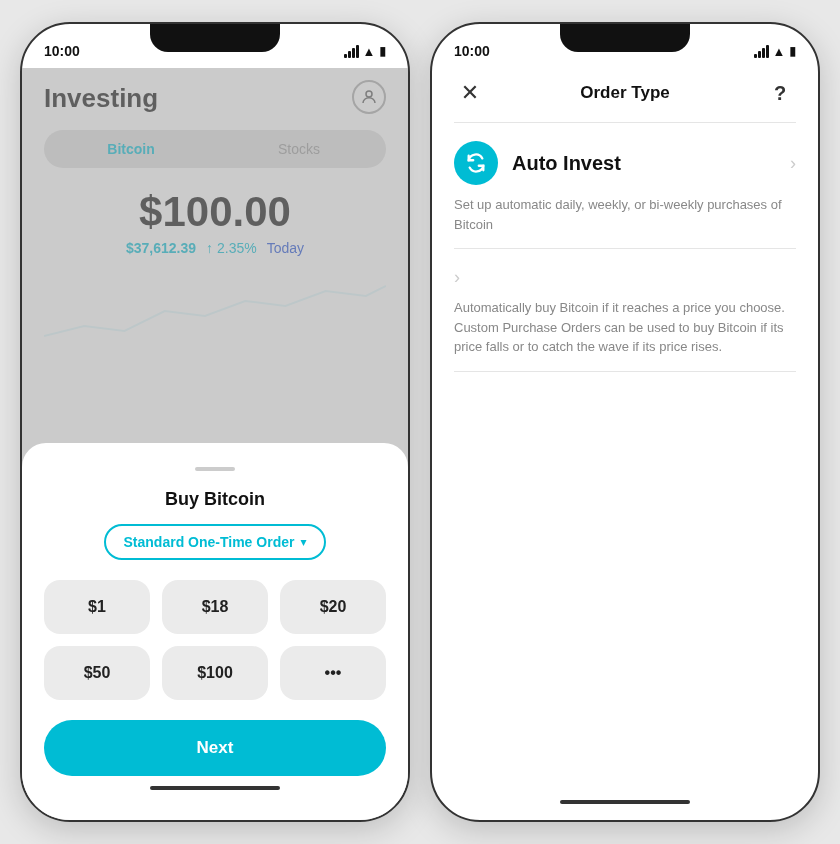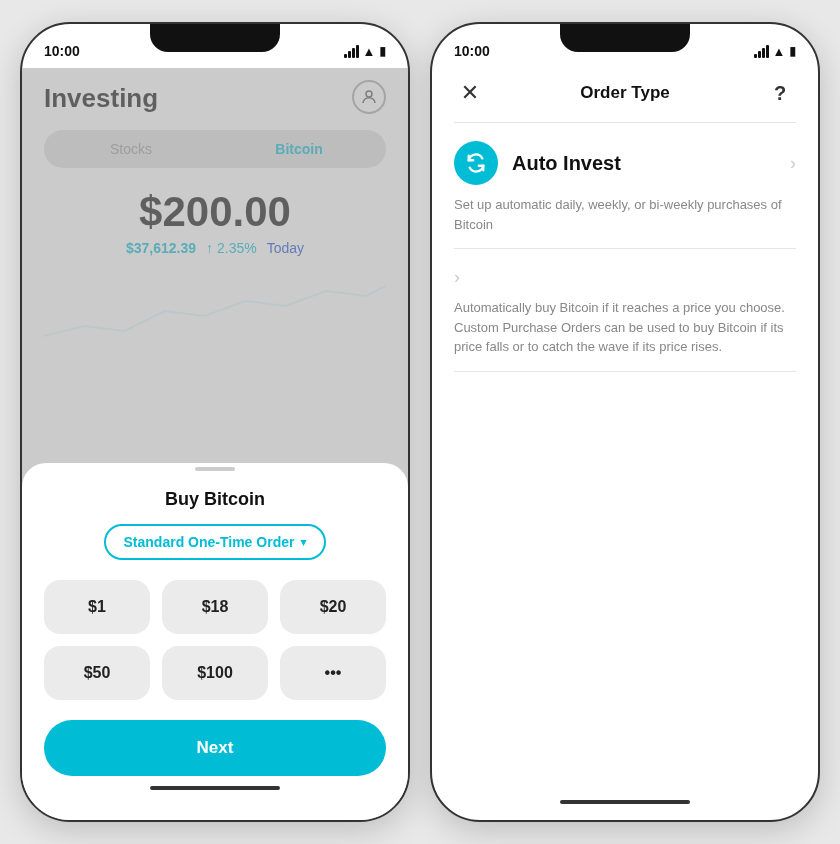--- a/index.html
+++ b/index.html
@@ -159,21 +159,21 @@
 
     
     .bottom-sheet {
       position: absolute;
       bottom: 0;
       left: 0;
       right: 0;
       background: #fff;
       border-radius: 24px 24px 0 0;
       z-index: 30;
-      padding: 4px 22px 30px;
+      padding: 24px 22px 30px;
     }
 
     .sheet-handle {
       width: 40px;
       height: 4px;
       background: #ccc;
       border-radius: 2px;
       margin: 0 auto 18px;
     }
 
@@ -400,26 +400,26 @@
         <span class="investing-title">Investing</span>
         <div class="profile-icon">
           <svg width="18" height="18" viewBox="0 0 24 24" fill="none" stroke="#555" stroke-width="2">
             <circle cx="12" cy="8" r="4"></circle>
             <path d="M4 20c0-4 3.6-7 8-7s8 3 8 7"></path>
           </svg>
         </div>
       </div>
 
       <div class="tabs-row">
+        <div class="tab active">Bitcoin</div>
         <div class="tab">Stocks</div>
-        <div class="tab active">Bitcoin</div>
       </div>
 
       <div class="price-display">
-        <div class="price-main">$200.00</div>
+        <div class="price-main">$100.00</div>
         <div class="price-sub">
           <span class="price-btc">$37,612.39</span>
           <span class="price-change">↑ 2.35%</span>
           <span class="price-period">Today</span>
         </div>
       </div>
 
       <div class="chart-area">
         <svg width="100%" height="70" viewBox="0 0 340 70" preserveAspectRatio="none">
           <polyline points="0,60 40,50 80,55 120,35 160,40 200,25 240,30 280,15 320,20 340,10" fill="none" stroke="#00bcd4" stroke-width="2" opacity="0.4"></polyline>

